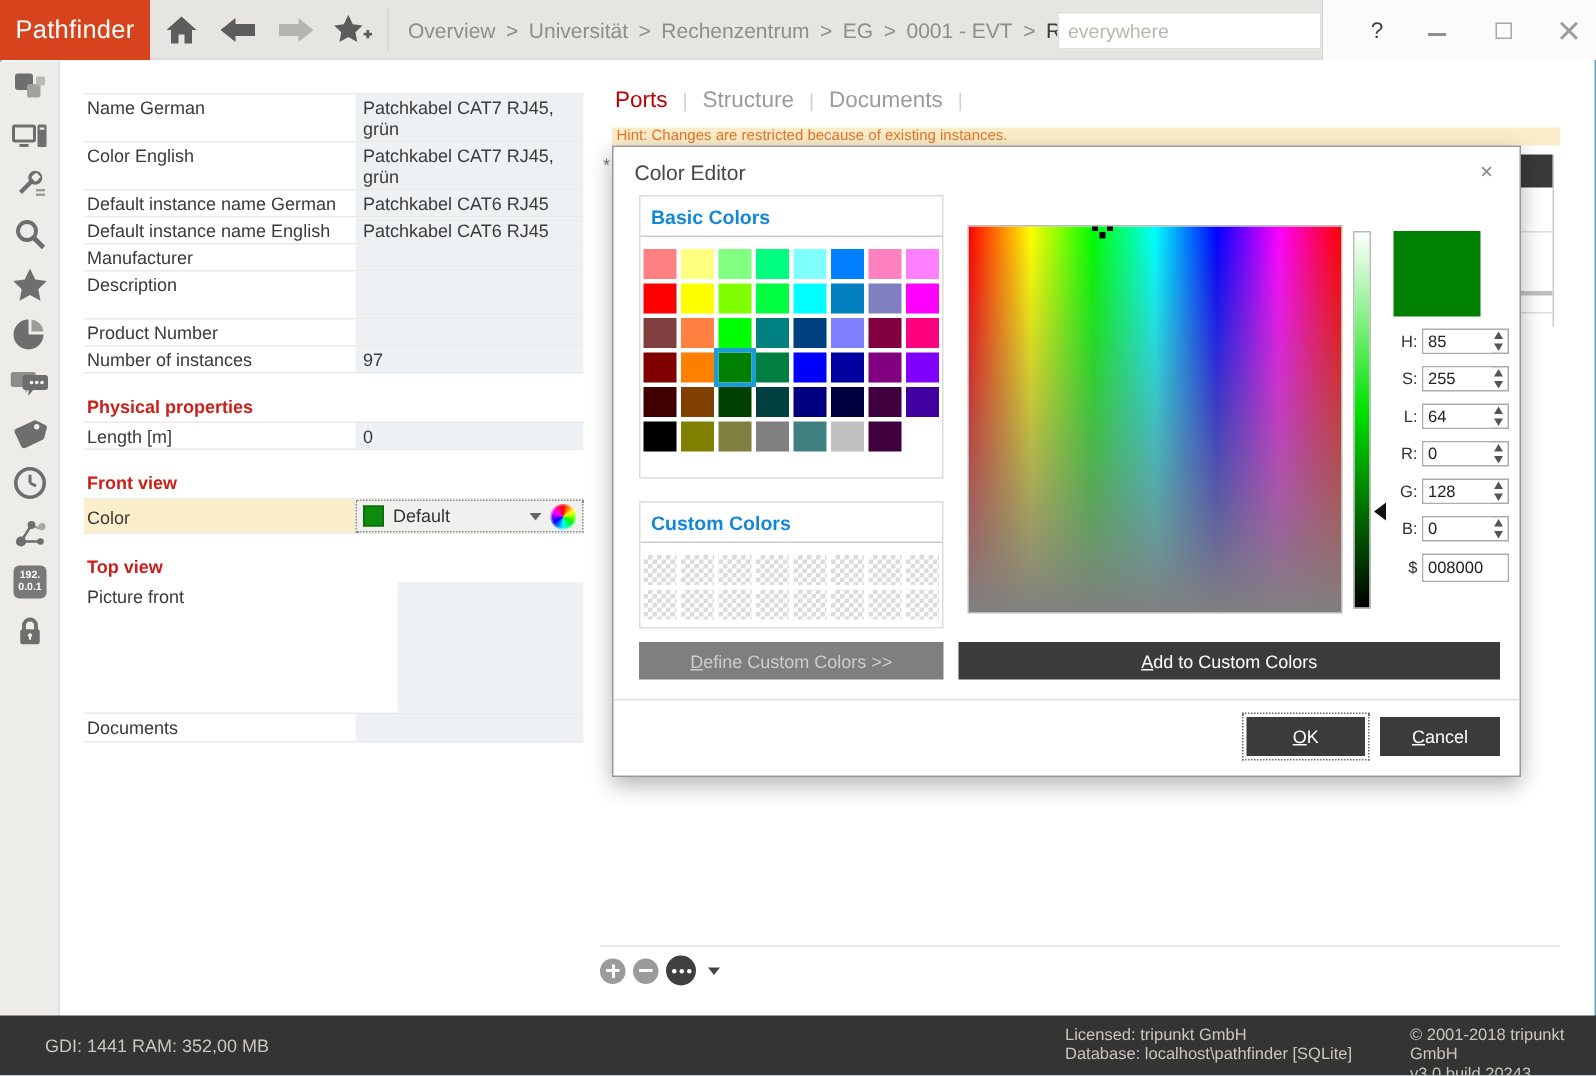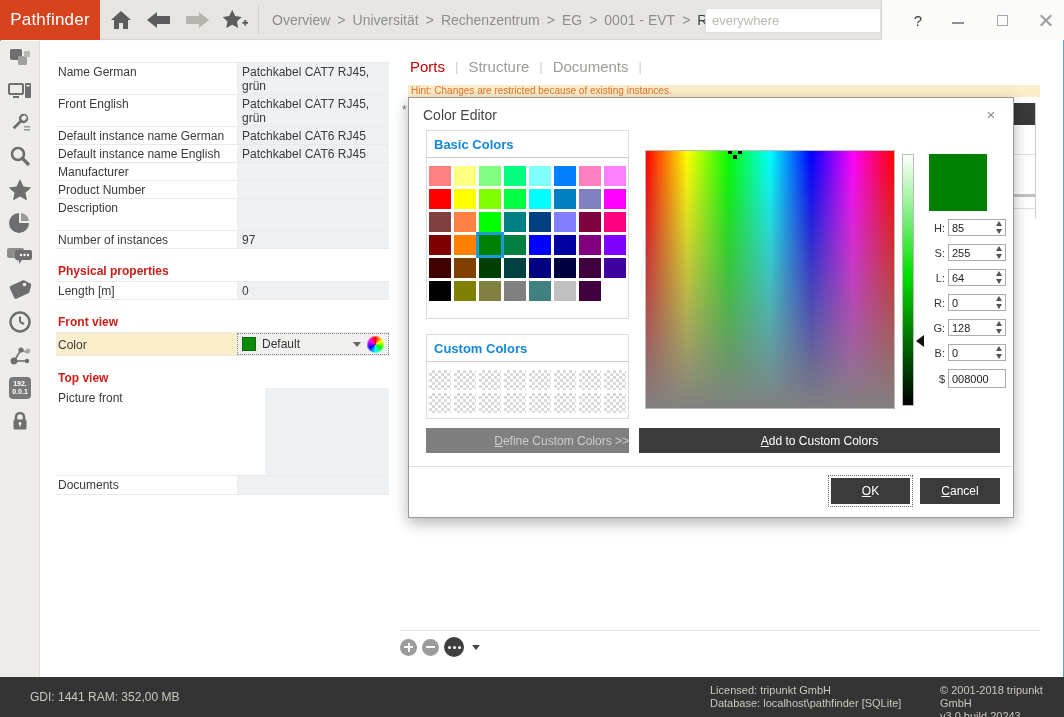--- a/index.html
+++ b/index.html
@@ -91,21 +91,21 @@
   .cbox-custom { top:236px; height:85px; }
   .cbox h3 { color:#1287d8; font-size:13px; padding:6px 7px 5px; border-bottom:1px solid #ccc; font-weight:bold; }
   .swgrid { display:grid; grid-template-columns:repeat(8,22px); grid-auto-rows:20px; gap:3px; margin:8px auto 0; width:197px; }
   .swatch { width:22px; height:20px; }
   .swatch.selected { outline:3px solid #1b9bd7; outline-offset:0; }
   .checker { background-color:#fff;
     background-image:linear-gradient(45deg,#d9d9d9 25%,transparent 25%,transparent 75%,#d9d9d9 75%),
                      linear-gradient(45deg,#d9d9d9 25%,transparent 25%,transparent 75%,#d9d9d9 75%);
     background-size:6px 6px; background-position:0 0,3px 3px; }
   .btn { display:flex; align-items:center; justify-content:center; font-size:12px; }
-  .btn-define { position:absolute; left:17px; top:330px; width:203px; height:25px; background:#7f7f7f; color:#cdcdcd;justify-content:flex-end; }
+  .btn-define { position:absolute; left:17px; top:330px; width:203px; height:25px; background:#7f7f7f; color:#cdcdcd; }
   .btn-add { position:absolute; left:230px; top:330px; width:361px; height:25px; background:#3b3b3b; color:#fff; }
   .btn-ok { position:absolute; left:422px; top:380px; width:79px; height:26px; background:#3b3b3b; color:#fff; outline:1px dotted #6a6a6a; outline-offset:2px; }
   .btn-cancel { position:absolute; left:511px; top:380px; width:80px; height:26px; background:#3b3b3b; color:#fff; }
   .btn span::first-letter { text-decoration:underline; }
   .gradbox { position:absolute; left:236px; top:52px; width:250px; height:259px; border:1px solid #b9b9b9; overflow:hidden;
     background:linear-gradient(to bottom, rgba(128,128,128,0) 0%, rgba(128,128,128,1) 100%),
                linear-gradient(to right,#f00 0%,#ff0 16.6%,#0f0 33.3%,#0ff 50%,#00f 66.6%,#f0f 83.3%,#f00 100%); }
   .cross { position:absolute; left:82px; top:-6px; width:14px; height:14px; }
   .cross::before { content:''; position:absolute; left:5px; top:0; width:4px; height:14px;
     background:linear-gradient(#000 4px,transparent 4px,transparent 10px,#000 10px); }
@@ -292,41 +292,41 @@
         </svg>
     </div>
   </div>
 
   <div class="ptable">
     <div class="prow first">
         <div class="plabel">Name German</div>
         <div class="pvalue">Patchkabel CAT7 RJ45, grün</div>
       </div>
     <div class="prow">
-        <div class="plabel">Front English</div>
+        <div class="plabel">Color English</div>
         <div class="pvalue">Patchkabel CAT7 RJ45, grün</div>
       </div>
     <div class="prow">
         <div class="plabel">Default instance name German</div>
         <div class="pvalue">Patchkabel CAT6 RJ45</div>
       </div>
     <div class="prow">
         <div class="plabel">Default instance name English</div>
         <div class="pvalue">Patchkabel CAT6 RJ45</div>
       </div>
     <div class="prow">
         <div class="plabel">Manufacturer</div>
         <div class="pvalue"></div>
       </div>
+    <div class="prow desc">
+        <div class="plabel">Description</div>
+        <div class="pvalue"></div>
+      </div>
     <div class="prow">
         <div class="plabel">Product Number</div>
-        <div class="pvalue"></div>
-      </div>
-    <div class="prow desc">
-        <div class="plabel">Description</div>
         <div class="pvalue"></div>
       </div>
     <div class="prow">
         <div class="plabel">Number of instances</div>
         <div class="pvalue">97</div>
       </div>
 
     <div class="sect">Physical properties</div>
     <div class="prow single">
         <div class="plabel">Length [m]</div>

